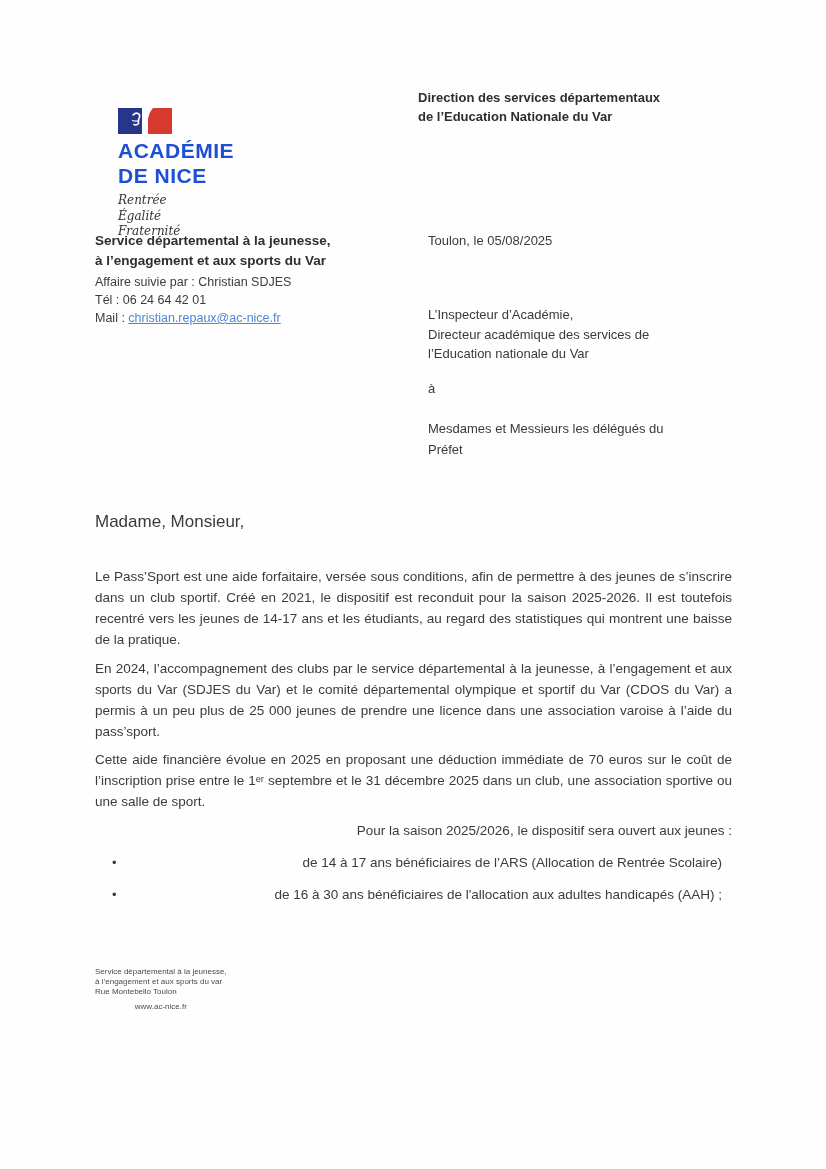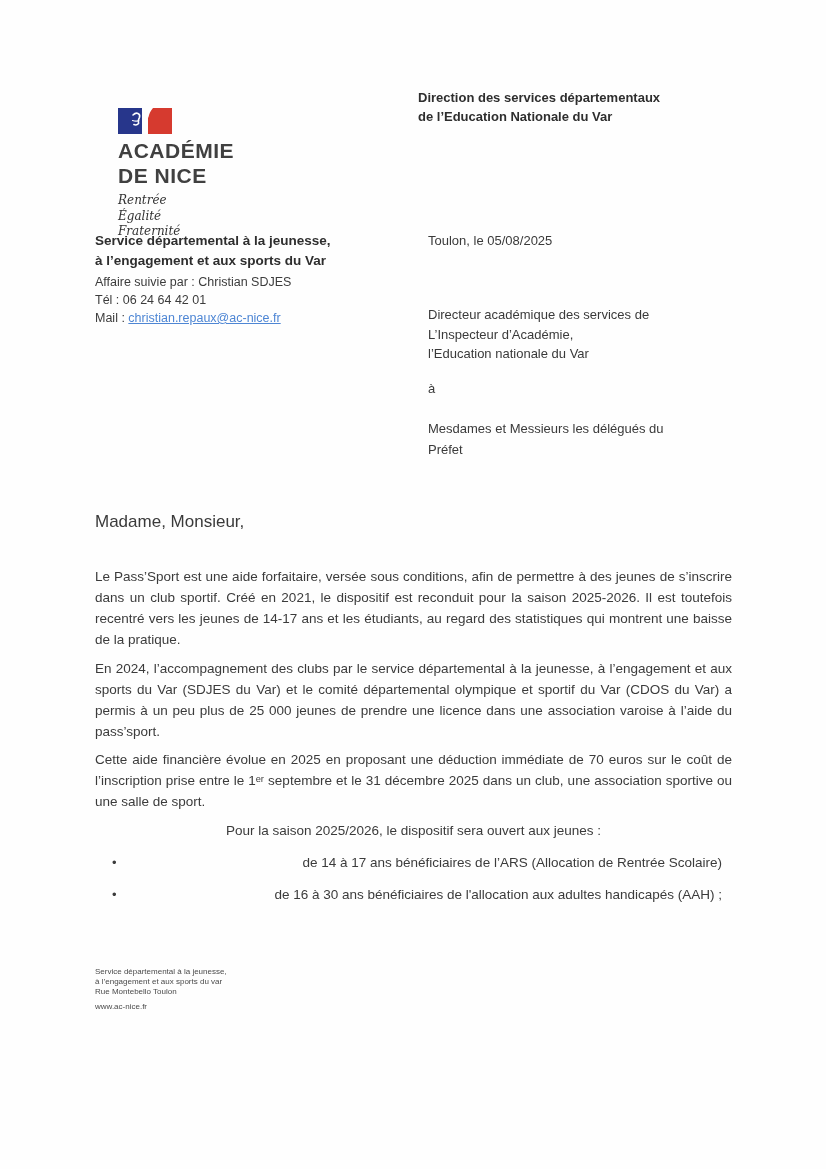--- a/index.html
+++ b/index.html
@@ -20,21 +20,21 @@
     font-size:13px;font-weight:bold;line-height:19px;
     color:#2e2e2e;
   }
 
   
   .logo{left:118px;top:108px;width:190px;}
   .flag{display:block;width:54px;height:26px;}
   .academy{
     margin-top:4px;
     font-size:21px;font-weight:bold;letter-spacing:0.5px;
-    line-height:25px;color:#404040;
+    line-height:25px;color:#1d4ed8;
   }
   .motto{
     margin-top:5px;
     font-family:"DejaVu Serif", serif;
     font-style:italic;
     font-size:12px;line-height:15.5px;color:#333;
   }
 
   
   .sender{left:95px;top:231px;font-size:12.5px;line-height:18px;color:#3c3c3c;}
@@ -52,36 +52,36 @@
   .salutation{left:95px;top:512px;font-size:17px;}
   .bodytext{
     left:95px;width:637px;
     font-size:13.5px;line-height:21px;
     text-align:justify;
     color:#3b3b3b;
   }
   .p1{top:566px;}
   .p2{top:658px;}
   .p3{top:749px;}
-  .p4{top:820px;text-align:center;}
+  .p4{top:820px;text-align:right;}
 
   .bullets{left:112px;top:852px;width:610px;
     font-size:13.5px;line-height:21px;color:#3b3b3b;
     list-style:none;margin:0;padding:0;}
   .bullets li{position:relative;padding-left:20px;text-align:right;}
   .bullets li::before{
     content:"•";position:absolute;left:0;top:0;
     font-size:13px;color:#3b3b3b;
   }
   .bullet-gap{margin-bottom:11px;}
   .bullet-small-gap{margin-bottom:2px;}
 
   
   .footer{left:95px;top:967px;font-size:8px;line-height:10px;color:#4a4a4a;}
-  .footer .site{margin-top:5px;}
+  .footer .site{margin-top:5px;text-align:center;}
 </style>
 </head>
 <body>
 
 <div class="page">
 
   <div class="abs header-right">
     <div>Direction des services départementaux</div>
     <div>de l’Education Nationale du Var</div>
   </div>
@@ -109,22 +109,22 @@
     <div class="svc">Service départemental à la jeunesse,</div>
     <div class="svc">à l’engagement et aux sports du Var</div>
     <div class="contact">Affaire suivie par : Christian SDJES</div>
     <div>Tél : 06 24 64 42 01</div>
     <div><span>Mail : </span><a href="#" class="mail-link">christian.repaux@ac-nice.fr</a></div>
   </div>
 
   <div class="abs dateline">Toulon, le 05/08/2025</div>
 
   <div class="abs recipient">
+    <div>L’Inspecteur d’Académie,</div>
     <div>Directeur académique des services de</div>
-    <div>L’Inspecteur d’Académie,</div>
     <div>l’Education nationale du Var</div>
   </div>
 
   <div class="abs to-word">à</div>
 
   <div class="abs addressee">
     <div>Mesdames et Messieurs les délégués du</div>
     <div>Préfet</div>
   </div>
 

